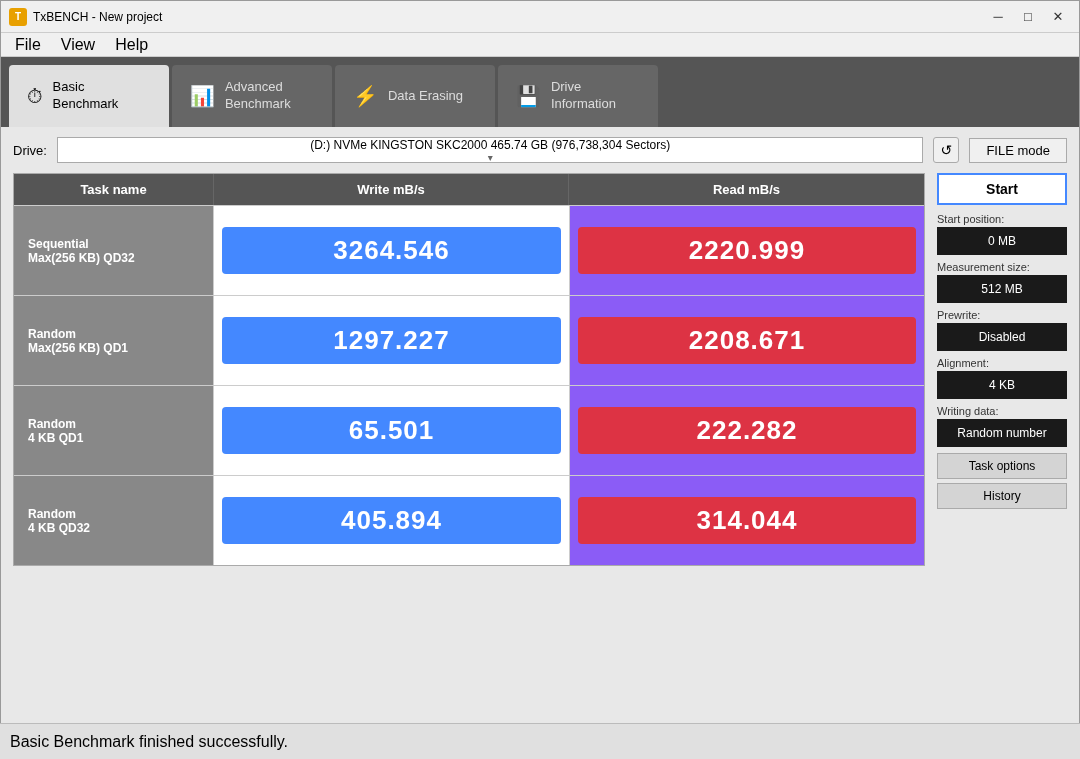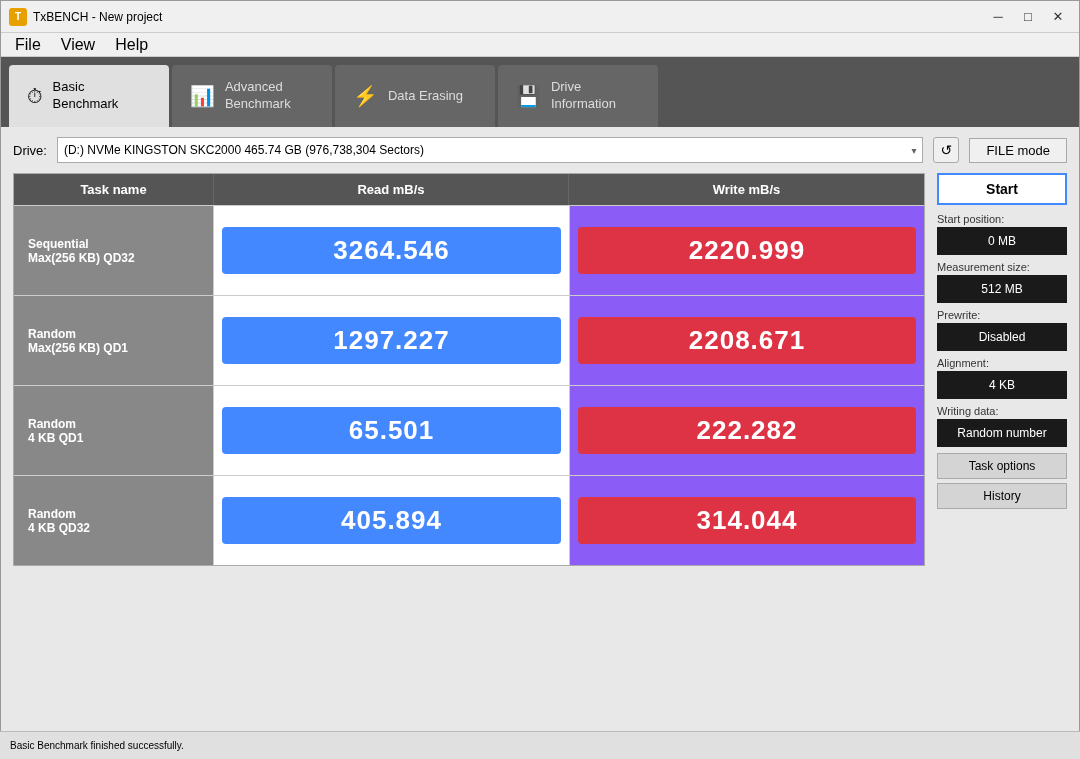--- a/index.html
+++ b/index.html
@@ -282,27 +282,27 @@
       margin-bottom: 4px;
       color: #000;
     }
 
     
     .status-bar {
       position: absolute;
       bottom: 0;
       left: 0;
       right: 0;
-      height: 28px;
+      height: 36px;
       background: #e0e0e0;
       border-top: 1px solid #bbb;
       display: flex;
       align-items: center;
       padding: 0 10px;
-      font-size: 10px;
+      font-size: 16px;
       color: #000;
       text-align: right;
     }
   </style>
 </head>
 <body>
 
 <div class="title-bar">
   <div class="title-bar-icon">
     <span>T</span>
@@ -337,35 +337,35 @@
   <div class="tab">
     <span class="tab-icon">💾</span>
     <span class="tab-label">Drive<br>Information</span>
   </div>
 </div>
 
 <div class="main-content" style="position:relative; height: calc(759px - 32px - 24px - 70px - 24px);">
 
   <div class="drive-bar">
     <span class="drive-label">Drive:</span>
-    <div class="drive-select" style="cursor:pointer;">
+    <div class="drive-select" style="cursor:pointer;flex-direction:column;">
       <span class="drive-select-text">(D:) NVMe KINGSTON SKC2000  465.74 GB (976,738,304 Sectors)</span>
       <span class="drive-select-arrow">▾</span>
     </div>
     <div class="drive-refresh-btn" title="Refresh">↺</div>
     <button class="file-mode-btn">FILE mode</button>
   </div>
 
   <div class="bench-container">
 
     <div class="bench-table">
       <div class="bench-header">
         <div class="bench-header-cell">Task name</div>
+        <div class="bench-header-cell">Write mB/s</div>
         <div class="bench-header-cell">Read mB/s</div>
-        <div class="bench-header-cell">Write mB/s</div>
       </div>
 
       <div class="bench-row">
         <div class="bench-task-cell">Sequential<br>Max(256 KB) QD32</div>
         <div class="bench-read-cell">
           <div class="read-box">3264.546</div>
         </div>
         <div class="bench-write-cell">
           <div class="write-box">2220.999</div>
         </div>

